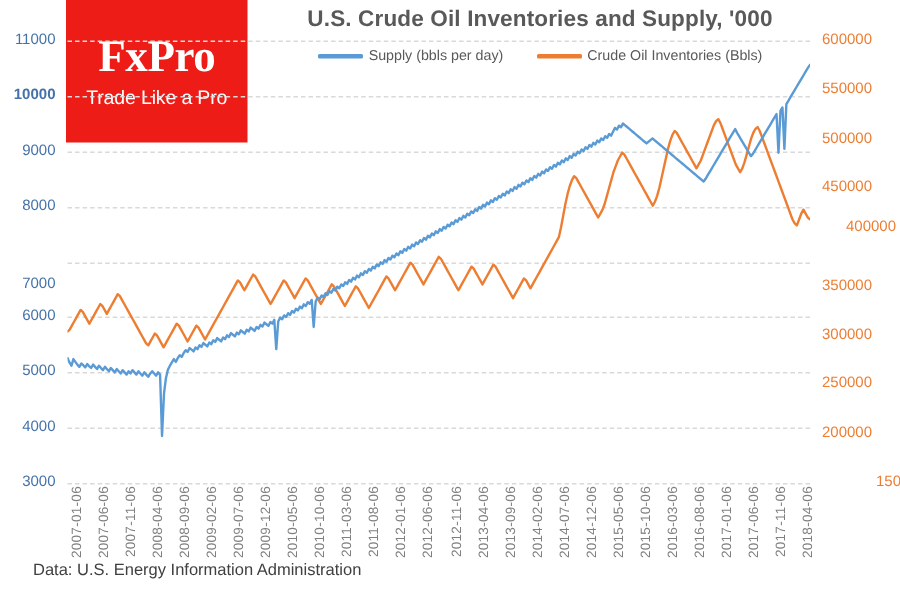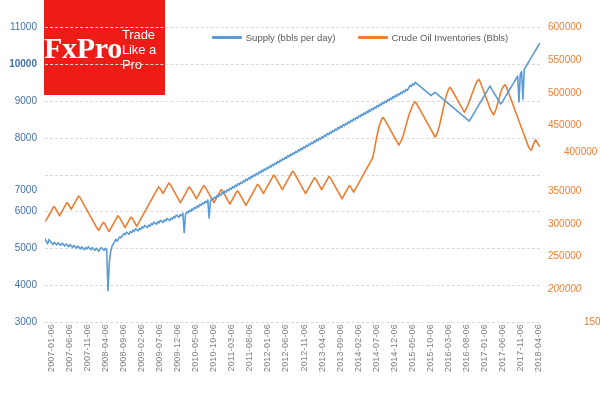--- a/index.html
+++ b/index.html
@@ -24,21 +24,21 @@
     display:flex;justify-content:center;align-items:flex-start;gap:22px;
   }
   .legend-item{display:flex;align-items:center;gap:4px;}
   .legend-swatch{display:block;width:30px;height:3px;border-radius:1px;}
   .legend-label{font-size:9.5px;color:#595959;white-space:nowrap;}
 
   
   .logo-block{
     position:absolute;left:44px;top:0px;width:121px;height:95px;
     background:#ED1C16;
-    display:flex;flex-direction:row;align-items:center;justify-content:center;
+    display:flex;flex-direction:column;align-items:center;justify-content:center;
   }
   .logo-word{
     font-family:"Liberation Serif", serif;
     font-size:30px;font-weight:bold;color:#ffffff;line-height:1;
     letter-spacing:-.3px;
   }
   .logo-tag{
     font-family:"Liberation Sans", sans-serif;
     font-size:13px;color:#ffffff;margin-top:4px;letter-spacing:-.1px;
   }
@@ -75,20 +75,21 @@
   .source-note{
     position:absolute;left:22px;top:374px;
     font-size:11px;color:#404040;white-space:nowrap;
   }
 </style>
 </head>
 <body>
 
 <div id="chart-root">
 
+  <div class="chart-title">U.S. Crude Oil Inventories and Supply, '000</div>
 
   <div class="legend">
     <div class="legend-item">
       <span class="legend-swatch" style="background:#5B9BD5"></span>
       <span class="legend-label">Supply (bbls per day)</span>
     </div>
     <div class="legend-item">
       <span class="legend-swatch" style="background:#ED7D31"></span>
       <span class="legend-label">Crude Oil Inventories (Bbls)</span>
     </div>
@@ -106,21 +107,21 @@
       <div class="ytick" style="top: 179.375px;">6000</div>
       <div class="ytick" style="top: 158px;">7000</div>
       <div class="ytick" style="top: 105.625px;">8000</div>
       <div class="ytick" style="top: 68.75px;">9000</div>
       <div class="ytick" style="top: 31.875px; font-weight: bold;">10000</div>
       <div class="ytick" style="top: -5px;">11000</div>
     </div>
 
   <div class="y-right">
       <div class="ytick" style="top: 290px; margin-left: 36px;">150000</div>
-      <div class="ytick" style="top: 257.222px; font-style: italic;">200000</div>
+      <div class="ytick" style="top: 257.222px;">200000</div>
       <div class="ytick" style="top: 224.444px;">250000</div>
       <div class="ytick" style="top: 191.667px;">300000</div>
       <div class="ytick" style="top: 158.889px;">350000</div>
       <div class="ytick" style="top: 120px; margin-left: 16px;">400000</div>
       <div class="ytick" style="top: 93.3333px;">450000</div>
       <div class="ytick" style="top: 60.5556px;">500000</div>
       <div class="ytick" style="top: 27.7778px;">550000</div>
       <div class="ytick" style="top: -5px;">600000</div>
     </div>
 
@@ -166,13 +167,14 @@
       <div class="xtick" style="left: 361.741px;">2015-05-06</div>
       <div class="xtick" style="left: 379.778px;">2015-10-06</div>
       <div class="xtick" style="left: 397.815px;">2016-03-06</div>
       <div class="xtick" style="left: 415.852px;">2016-08-06</div>
       <div class="xtick" style="left: 433.889px;">2017-01-06</div>
       <div class="xtick" style="left: 451.926px;">2017-06-06</div>
       <div class="xtick" style="left: 469.963px;">2017-11-06</div>
       <div class="xtick" style="left: 488px;">2018-04-06</div>
     </div>
 
+  <div class="source-note">Data: U.S. Energy Information Administration</div>
 </div>
 
 </body></html>

